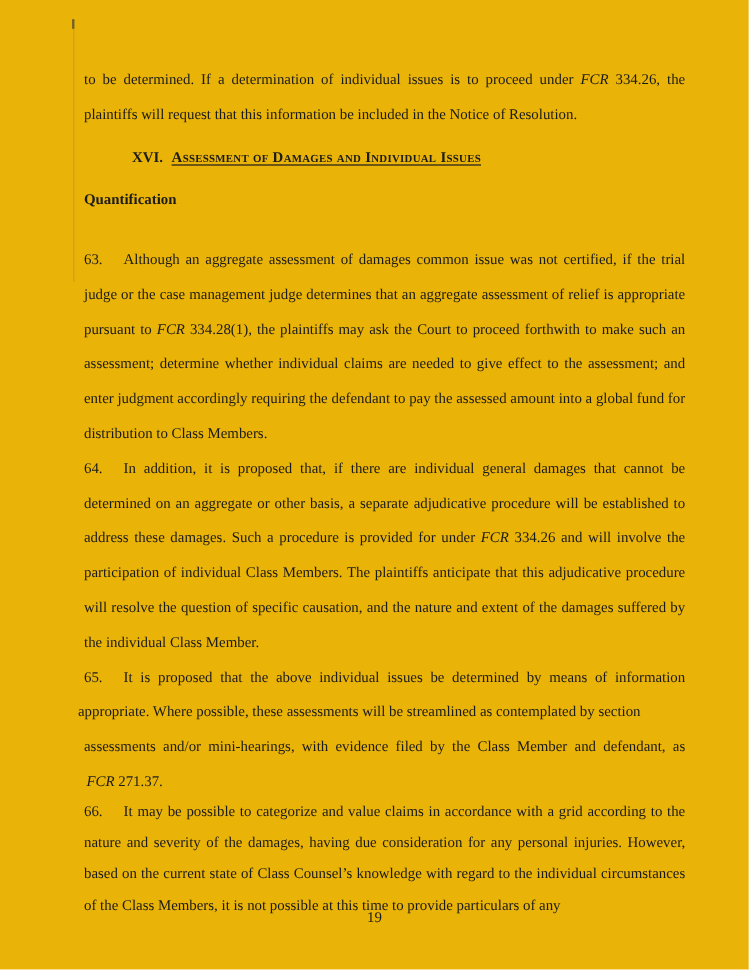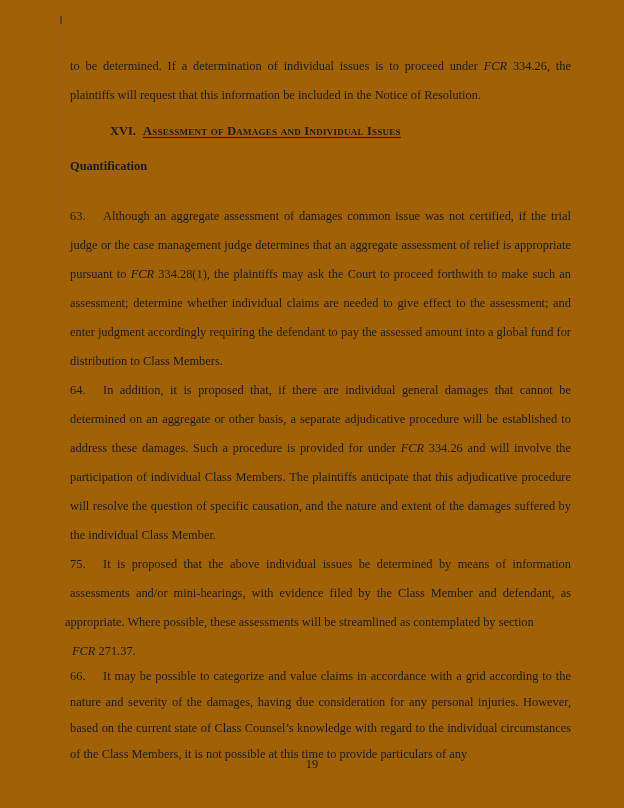--- a/index.html
+++ b/index.html
@@ -4,21 +4,21 @@
 <style>
   html, body {
     margin: 0;
     padding: 0;
     background: #ffffff;
   }
   .page {
     position: relative;
     width: 624px;
     height: 808px;
-    background: #a16207;
+    background: #eab308;
     font-family: "Liberation Serif", "DejaVu Serif", serif;
     font-size: 12.4px;
     color: #1b1b1b;
     overflow: hidden;
   }
   .content {
     position: absolute;
     left: 70px;
     top: 52px;
     width: 501px;
@@ -117,24 +117,24 @@
     <p class="para p63">
       <span class="pnum">63.</span><span><span>Although an aggregate assessment of damages common issue was not certified, if the trial judge or the case management judge determines that an aggregate assessment of relief is appropriate pursuant to </span><span class="it">FCR</span><span> 334.28(1), the plaintiffs may ask the Court to proceed forthwith to make such an assessment; determine whether individual claims are needed to give effect to the assessment; and enter judgment accordingly requiring the defendant to pay the assessed amount into a global fund for distribution to Class Members.</span></span>
     </p>
 
     <p class="para">
       <span class="pnum">64.</span><span><span>In addition, it is proposed that, if there are individual general damages that cannot be determined on an aggregate or other basis, a separate adjudicative procedure will be established to address these damages. Such a procedure is provided for under </span><span class="it">FCR</span><span> 334.26 and will involve the participation of individual Class Members. The plaintiffs anticipate that this adjudicative procedure will resolve the question of specific causation, and the nature and extent of the damages suffered by the individual Class Member.</span></span>
     </p>
 
     <div>
       <p class="forced-line">
-        <span class="pnum">75.</span><span><span>It is proposed that the above individual issues be determined by means of information</span></span>
+        <span class="pnum">65.</span><span><span>It is proposed that the above individual issues be determined by means of information</span></span>
       </p>
+      <p class="forced-line p65-line3"><span>appropriate. Where possible, these assessments will be streamlined as contemplated by section</span></p>
       <p class="forced-line"><span>assessments and/or mini-hearings, with evidence filed by the Class Member and defendant, as</span></p>
-      <p class="forced-line p65-line3"><span>appropriate. Where possible, these assessments will be streamlined as contemplated by section</span></p>
       <p class="forced-line p65-line4"><span class="it">FCR</span><span> 271.37.</span></p>
     </div>
 
     <p class="para p66">
       <span class="pnum">66.</span><span><span>It may be possible to categorize and value claims in accordance with a grid according to the nature and severity of the damages, having due consideration for any personal injuries. However, based on the current state of Class Counsel’s knowledge with regard to the individual circumstances of the Class Members, it is not possible at this time to provide particulars of any</span></span>
     </p>
 
   </div>
 
   <div class="page-number">19</div>

